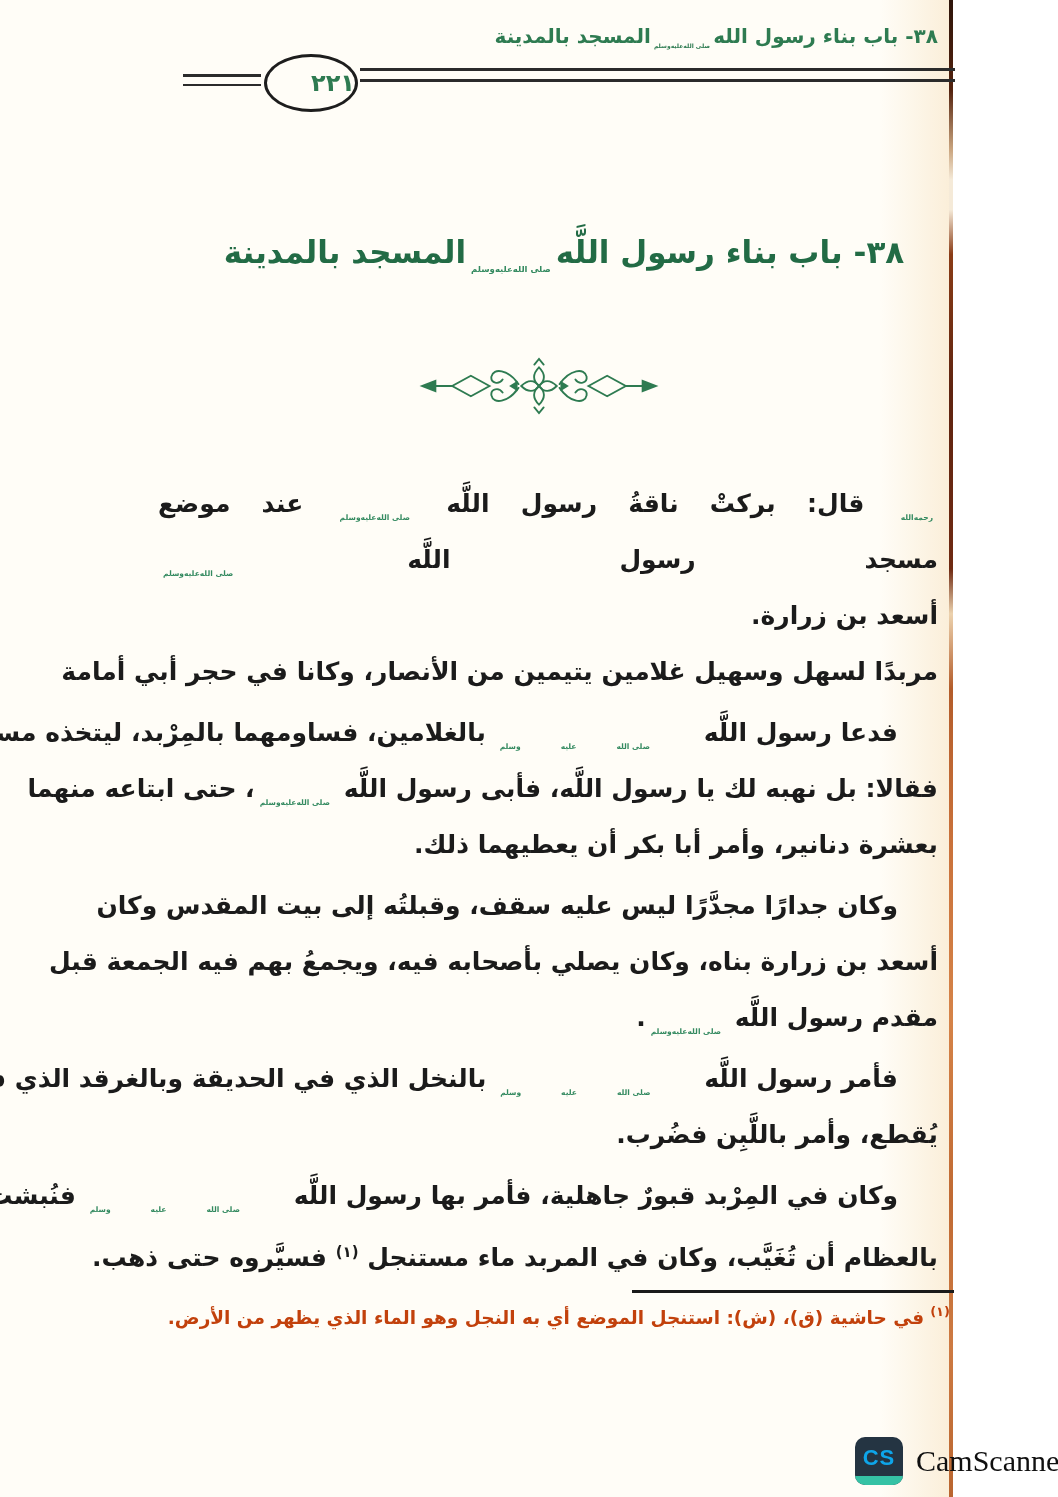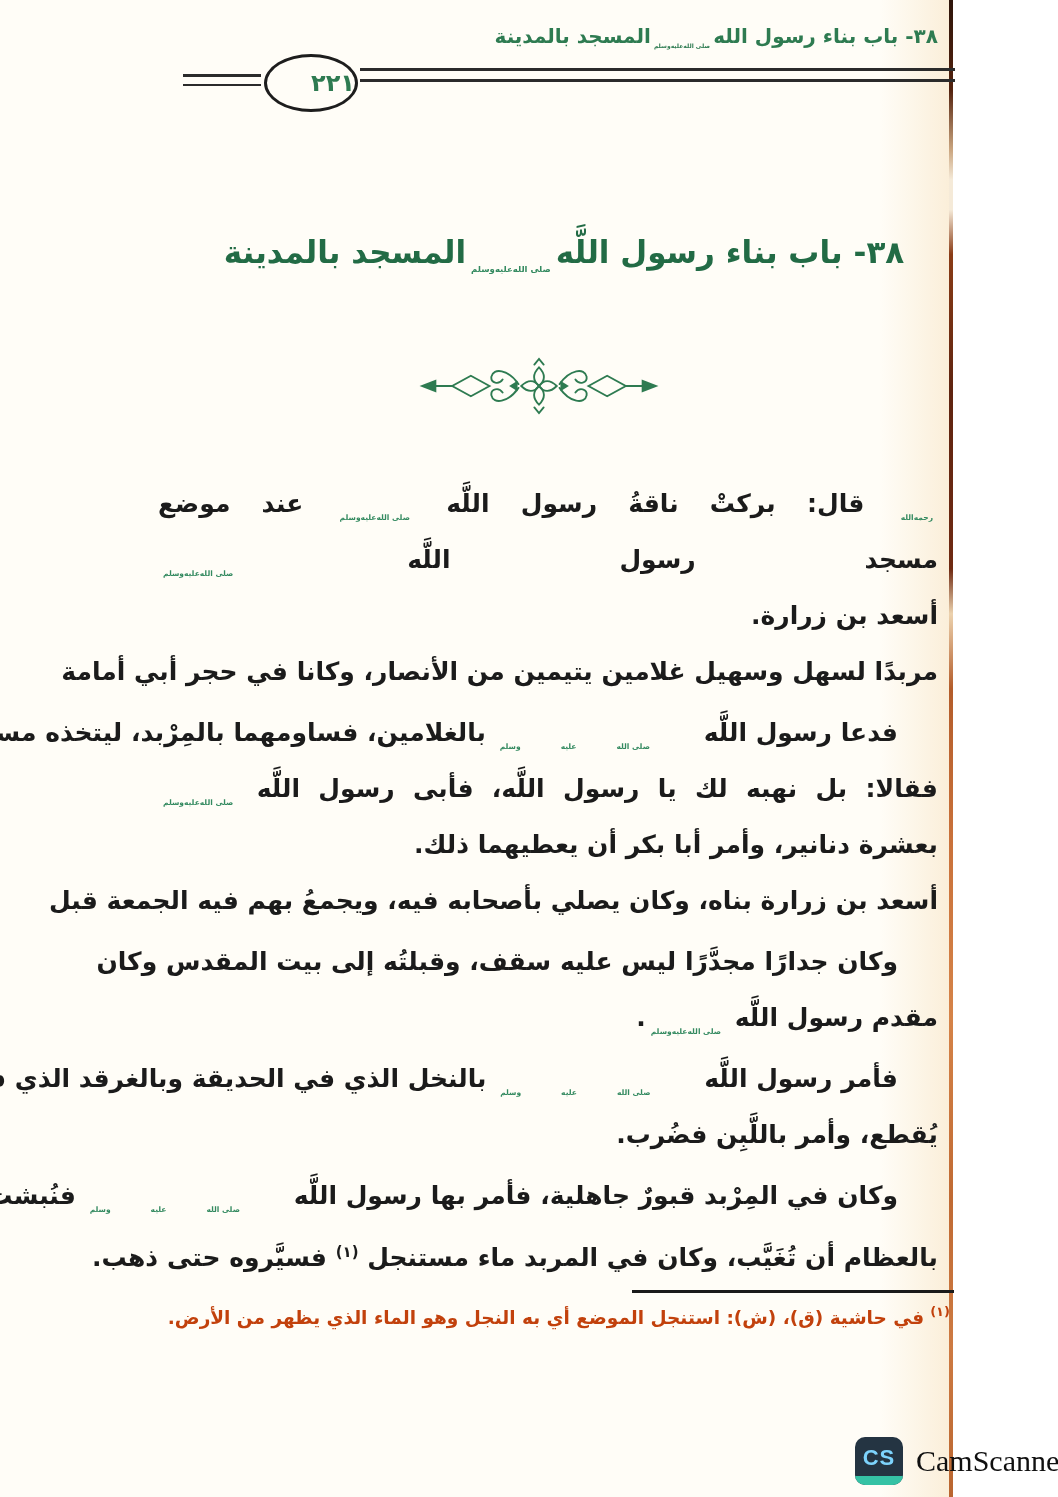--- a/index.html
+++ b/index.html
@@ -49,21 +49,21 @@
   .seg-sup{font-size:15px;vertical-align:9px;font-weight:700;}
   
   .fn-rule{position:absolute;top:1290px;left:632px;width:322px;height:2.5px;background:#1a1a1a;}
   .footnote{position:absolute;top:1304px;right:108px;left:100px;direction:rtl;
     text-align:right;color:#c2410c;font-size:18.5px;font-weight:700;white-space:nowrap;}
   .fn-marker{font-size:13px;vertical-align:8px;margin-left:6px;}
   
   .wm{position:absolute;top:1437px;left:855px;display:flex;align-items:center;gap:13px;}
   .wm-badge{width:48px;height:48px;border-radius:10px;background:#243442;
     display:flex;align-items:center;justify-content:center;position:relative;overflow:hidden;}
-  .wm-cs{color:#7dd3fc;font-size:22px;font-weight:700;letter-spacing:1px;margin-top:-7px;
+  .wm-cs{color:#0ea5e9;font-size:22px;font-weight:700;letter-spacing:1px;margin-top:-7px;
     font-family:"Liberation Sans",sans-serif;}
   .wm-strip{position:absolute;bottom:0;left:0;width:100%;height:9px;background:#35c2a5;}
   .wm-name{font-family:"Liberation Serif",serif;font-size:30px;color:#101010;}
 </style>
 </head>
 <body>
 
 <div class="edge-glow"></div>
 <div class="beyond-page"></div>
 <div class="book-edge"></div>
@@ -130,24 +130,24 @@
     <div class="line"><span>مربدًا لسهل وسهيل غلامين يتيمين من الأنصار، وكانا في حجر أبي أمامة</span></div>
     <div class="line indent"><span>فدعا رسول اللَّه </span><span class="saw ">
         <span class="hl">صلى الله</span>
         <span class="hl">عليه</span>
         <span class="hl">وسلم</span>
       </span><span> بالغلامين، فساومهما بالمِرْبد، ليتخذه مسجدًا،</span></div>
     <div class="line"><span>فقالا: بل نهبه لك يا رسول اللَّه، فأبى رسول اللَّه </span><span class="saw ">
         <span class="hl">صلى الله</span>
         <span class="hl">عليه</span>
         <span class="hl">وسلم</span>
-      </span></div>
+      </span><span>، حتى ابتاعه منهما</span></div>
     <div class="line last"><span>بعشرة دنانير، وأمر أبا بكر أن يعطيهما ذلك.</span></div>
+    <div class="line indent"><span>وكان جدارًا مجدَّرًا ليس عليه سقف، وقبلتُه إلى بيت المقدس وكان</span></div>
     <div class="line"><span>أسعد بن زرارة بناه، وكان يصلي بأصحابه فيه، ويجمعُ بهم فيه الجمعة قبل</span></div>
-    <div class="line indent"><span>وكان جدارًا مجدَّرًا ليس عليه سقف، وقبلتُه إلى بيت المقدس وكان</span></div>
     <div class="line last"><span>مقدم رسول اللَّه </span><span class="saw ">
         <span class="hl">صلى الله</span>
         <span class="hl">عليه</span>
         <span class="hl">وسلم</span>
       </span><span>.</span></div>
     <div class="line indent"><span>فأمر رسول اللَّه </span><span class="saw ">
         <span class="hl">صلى الله</span>
         <span class="hl">عليه</span>
         <span class="hl">وسلم</span>
       </span><span> بالنخل الذي في الحديقة وبالغرقد الذي فيه أن</span></div>

